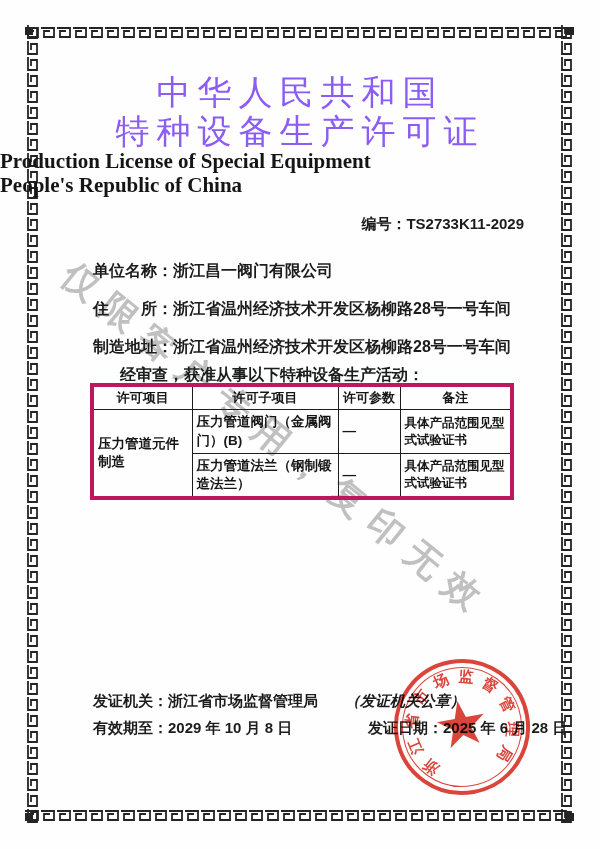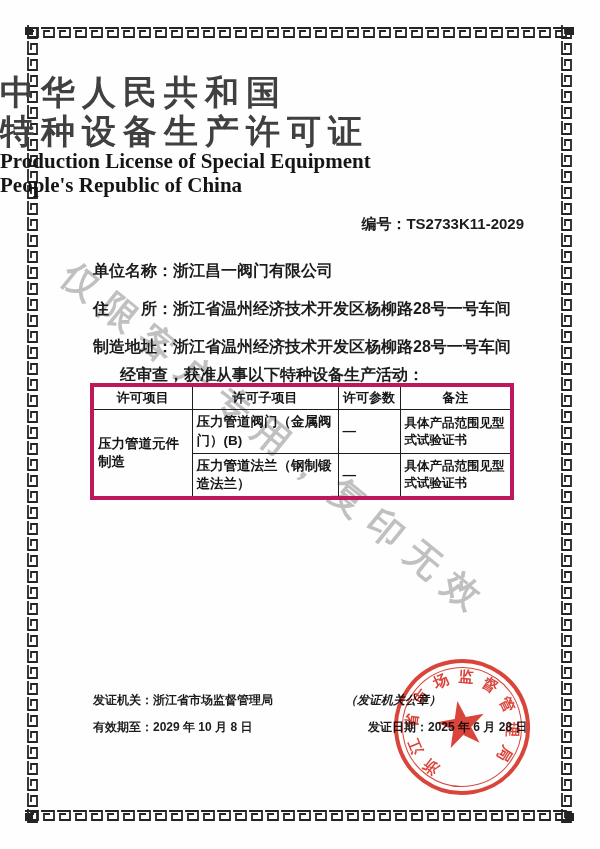--- a/index.html
+++ b/index.html
@@ -20,22 +20,22 @@
 
   
   .watermark{
     position:absolute;left:82px;top:252px;z-index:1;
     transform:rotate(39deg);transform-origin:left top;
     font-size:36px;font-weight:bold;letter-spacing:13px;
     color:#8f8f8f;opacity:.55;white-space:nowrap;pointer-events:none;
   }
 
   .content{position:absolute;inset:0;z-index:2;}
-  .title-cn{position:absolute;left:0;width:100%;text-align:left;
-    font-size:34px;font-weight:bold;letter-spacing:7px;color:#404040;}
+  .title-cn{position:absolute;left:0;width:100%;text-align:center;
+    font-size:34px;font-weight:normal;letter-spacing:7px;color:#8b5cf6;}
   .title-cn.l1{top:70px;} .title-cn.l2{top:109px;}
   .title-en{position:absolute;left:0;width:100%;text-align:left;
     font-family:"Liberation Serif","DejaVu Serif",serif;
     font-size:21px;font-weight:600;color:#151515;}
   .title-en.l1{top:149px;} .title-en.l2{top:173px;}
 
   .license-no{position:absolute;top:215px;right:76px;font-size:15px;font-weight:bold;}
 
   .field-row{position:absolute;left:93px;width:440px;font-size:16px;font-weight:bold;white-space:nowrap;}
   .f0{top:261px;} .f1{top:299px;} .f2{top:337px;}
@@ -49,21 +49,21 @@
     border:1px solid #1d1d1d;padding:2px 4px;line-height:1.35;
     vertical-align:middle;text-align:left;word-break:break-all;
   }
   table.permit{border:4px solid #be185d;}
   table.permit th{text-align:center;font-size:13px;height:20px;padding:1px 1px;}
   td.cell-project{vertical-align:middle;}
   td.cell-param{text-align:left;}
   td.cell-remark{font-size:12.5px;}
   .row-h{height:44px;}
 
-  .footer-line{position:absolute;font-size:12px;font-weight:bold;white-space:nowrap;}
+  .footer-line{position:absolute;font-size:15px;font-weight:bold;white-space:nowrap;}
   .authority{left:93px;top:692px;}
   .seal-note{left:345px;top:692px;font-style:italic;}
   .valid{left:93px;top:719px;}
   .issue{left:368px;top:719px;}
 
   
   .seal{
     position:absolute;left:394px;top:659px;width:136px;height:136px;z-index:3;
     transform:rotate(-10deg);mix-blend-mode:multiply;opacity:.92;
   }

